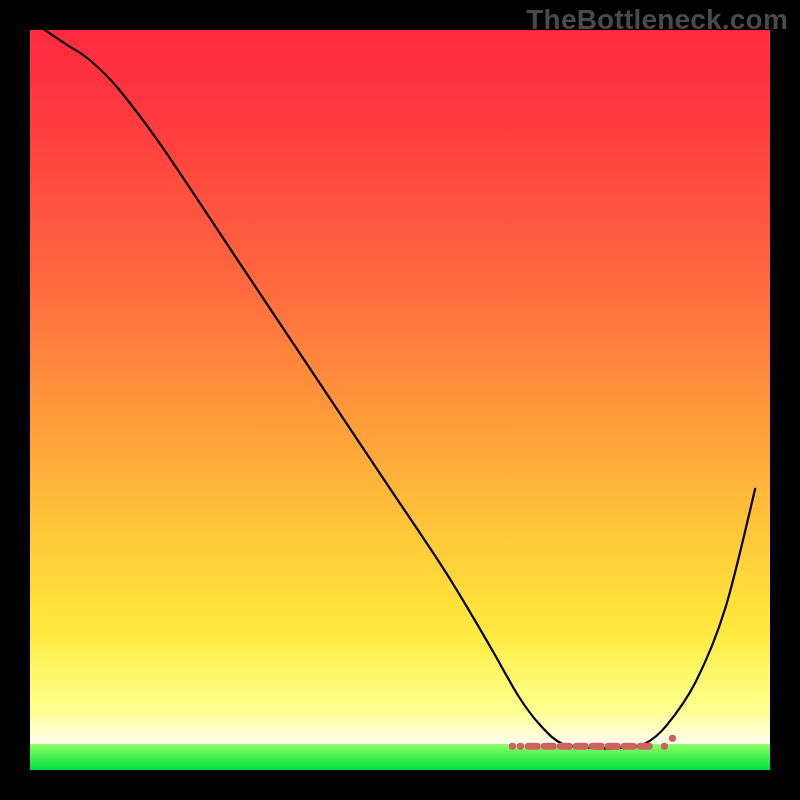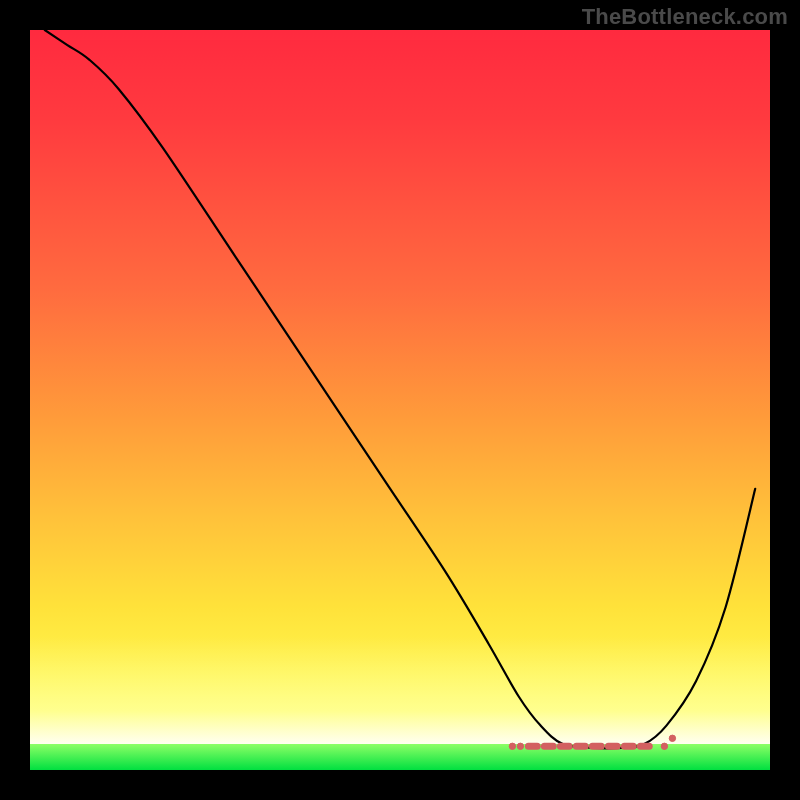--- a/index.html
+++ b/index.html
@@ -17,21 +17,21 @@
     left: 0;
     width: 800px;
     height: 800px;
     background: #000;
   }
   .watermark {
     position: absolute;
     top: 4px;
     right: 12px;
     color: #4a4a4a;
-    font-size: 22px;
+    font-size: 28px;
     font-weight: bold;
     letter-spacing: 0.2px;
     z-index: 5;
   }
   .plot {
     position: absolute;
     top: 30px;
     left: 30px;
     width: 740px;
     height: 740px;

